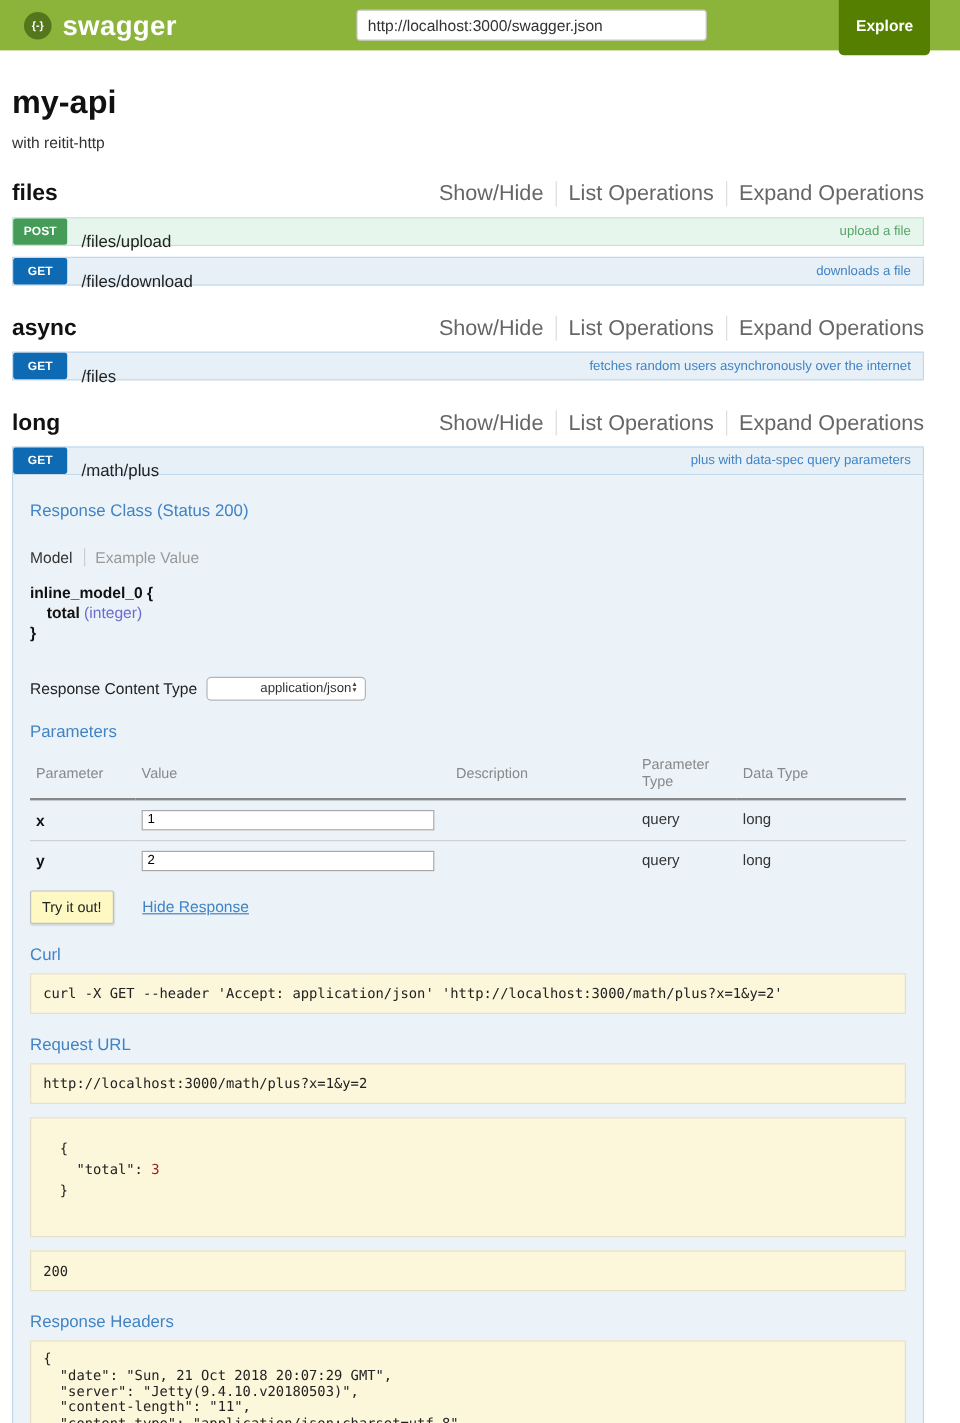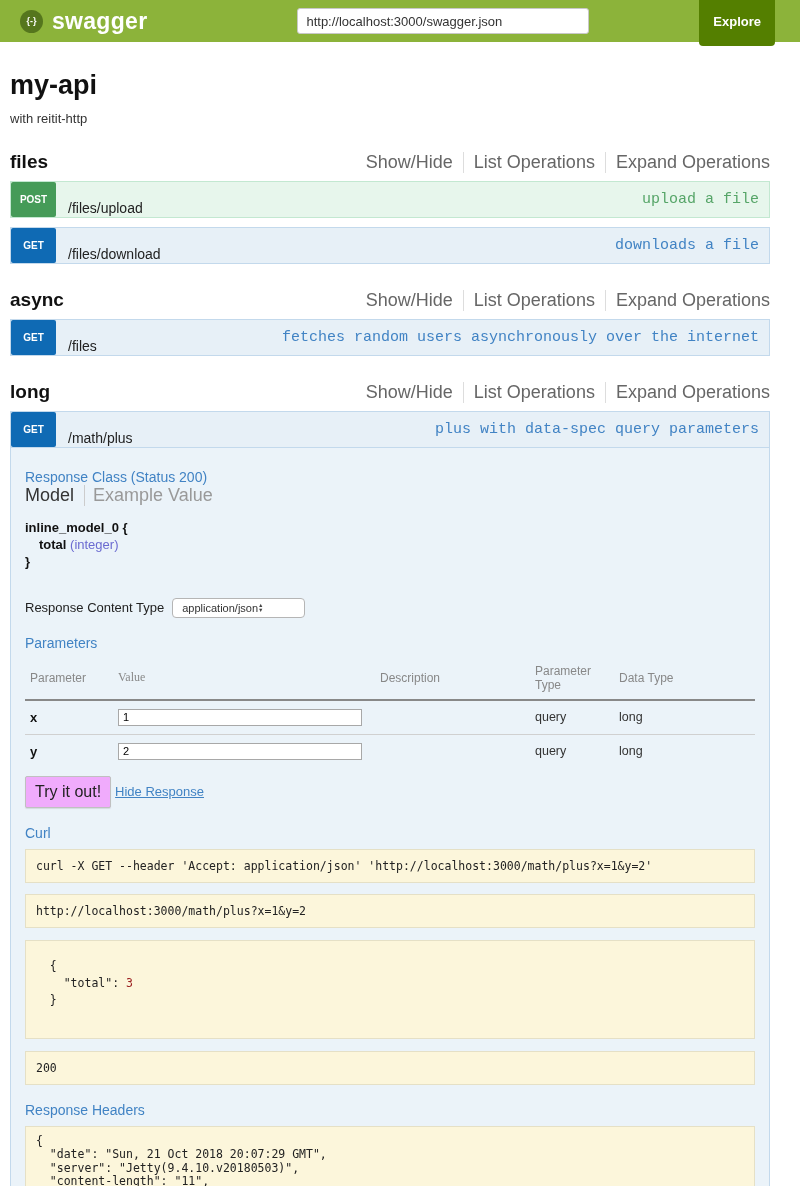--- a/index.html
+++ b/index.html
@@ -24,64 +24,64 @@
 
   
   .resource { margin-top:25px; }
   .resource-head { display:flex; align-items:baseline; justify-content:space-between; margin-bottom:8px; }
   .resource-name { font-size:19px; font-weight:bold; color:#111; margin:0; }
   .res-links { font-size:18px; color:#666; display:flex; align-items:center; }
   .res-links a { color:#666; text-decoration:none; padding:0 10px; cursor:pointer; }
   .res-links a:last-child { padding-right:0; }
   .res-links a + a { border-left:1px solid #ddd; }
 
-  .op { display:flex; align-items:center; height:37px; border:1px solid; margin-bottom:9px; }
+  .op { display:flex; align-items:center; height:24px; border:1px solid; margin-bottom:9px; }
   .op.get  { background:#e7f0f7; border-color:#c3d9ec; }
   .op.post { background:#e7f6ec; border-color:#c3e8d1; }
   .badge { width:45px; align-self:stretch; display:flex; align-items:center; justify-content:center;
            color:#fff; font-size:10px; font-weight:bold; border-radius:2px; flex:none; }
   .op.get  .badge { background:#0f6ab4; }
   .op.post .badge { background:#459b58; }
   .op-path { margin-left:12px; font-size:14px; color:#222; text-decoration:none; cursor:pointer;margin-top:16px; }
-  .op-summary { margin-left:auto; margin-right:10px; font-size:15px; text-decoration:none; cursor:pointer;font-family:Liberation Mono, monospace; }
+  .op-summary { margin-left:auto; margin-right:10px; font-size:11px; text-decoration:none; cursor:pointer; }
   .op.get  .op-summary { color:#4183c4; }
   .op.post .op-summary { color:#56a568; }
   .op.expanded { margin-bottom:0; }
 
   
   .panel { background:#ebf3f9; border:1px solid #c3d9ec; border-top:none; padding:4px 14px 18px; margin-bottom:21px; }
   .sec-heading { color:#4183c4; font-size:14px; font-weight:normal; margin:17px 0 0; }
-  .tabs { margin-top:0; font-size:18px; display:flex; align-items:center; }
+  .tabs { margin-top:24px; font-size:13px; display:flex; align-items:center; }
   .tab-model { color:#333; padding-right:10px; border-right:1px solid #ccc; cursor:pointer; }
   .tab-example { color:#999; padding-left:8px; cursor:pointer; }
   .signature { margin-top:14px; font-size:13px; line-height:1.3; color:#111; }
   .sig-line { font-weight:bold; }
   .sig-prop { margin-left:14px; font-weight:bold; }
   .prop-type { color:#6b6bd1; font-weight:normal; }
 
   .ctype-row { margin-top:27px; font-size:13px; display:flex; align-items:center; color:#222; }
   .sw-select { margin-left:8px; background:#fff; border:1px solid #b5b5b5; border-radius:4px; height:20px;
-               display:inline-flex; align-items:center; justify-content:flex-start; padding:0 6px 0 9px;
+               display:inline-flex; align-items:center; justify-content:flex-end; padding:0 6px 0 9px;
                font-size:11px; color:#333; width:133px; cursor:pointer; }
   .sw-select .arrows { display:flex; flex-direction:column; font-size:5.5px; line-height:4.5px; color:#444; }
 
   .params-table { width:100%; border-collapse:collapse; margin-top:9px; font-size:12px; }
   .params-table th { text-align:left; color:#888; font-weight:normal; font-size:12px;
                      padding:4px 0 7px 5px; border-bottom:2px solid #888; }
   .params-table td { padding:8px 0 8px 5px; vertical-align:middle; font-size:12.5px; color:#333; }
   .params-table tr.row-sep td { border-top:1px solid #d0d0d0; }
   td.pname { font-weight:bold; font-size:13px; color:#111; }
-  .w-param { width:88px; } .w-value { width:262px;font-family:Liberation Serif, serif; } .w-desc { width:155px; } .w-ptype { width:84px; }
+  .w-param { width:88px; } .w-value { width:262px; } .w-desc { width:155px; } .w-ptype { width:84px; }
   .pinput { width:244px; height:17px; border:1px solid #a8a8a8; font-size:11px; padding:1px 4px;
             font-family:"Liberation Sans", sans-serif; }
 
   .try-row { margin-top:8px; display:flex; align-items:center; }
-  .try-btn { background:#f0abfc; border:1px solid #c0c0c0; border-radius:2px; font-size:16px; padding:6px 9px;
+  .try-btn { background:#fef9c3; border:1px solid #c0c0c0; border-radius:2px; font-size:12px; padding:6px 9px;
              color:#222; box-shadow:0 1px 1px rgba(0,0,0,0.1); cursor:pointer; font-family:"Liberation Sans", sans-serif; }
-  .hide-link { margin-left:4px; color:#4183c4; font-size:13px; text-decoration:underline; cursor:pointer; }
+  .hide-link { margin-left:24px; color:#4183c4; font-size:13px; text-decoration:underline; cursor:pointer; }
 
   .codebox { background:#fcf6db; border:1px solid #e5e0c6; margin-top:8px; padding:9px 10px;
              font-family:"DejaVu Sans Mono", monospace; font-size:11.5px; color:#222; white-space:pre; overflow:hidden; }
   .body-box { padding:17px 10px 29px; line-height:1.5; }
   .headers-box { line-height:1.16; padding:8px 10px; }
   .json-num { color:#9c2121; }
 </style>
 </head>
 <body>
 
@@ -206,20 +206,21 @@
       </table>
 
       <div class="try-row">
         <button class="try-btn">Try it out!</button>
         <a class="hide-link">Hide Response</a>
       </div>
 
       <div class="sec-heading">Curl</div>
       <pre class="codebox">curl -X GET --header 'Accept: application/json' 'http://localhost:3000/math/plus?x=1&amp;y=2'</pre>
 
+      <div class="sec-heading">Request URL</div>
       <pre class="codebox">http://localhost:3000/math/plus?x=1&amp;y=2</pre>
 
       <pre class="codebox body-box"><div>  {</div><div><span>    "total": </span><span class="json-num">3</span></div><div>  }</div></pre>
 
       <pre class="codebox">200</pre>
 
       <div class="sec-heading">Response Headers</div>
       <pre class="codebox headers-box">{
   "date": "Sun, 21 Oct 2018 20:07:29 GMT",
   "server": "Jetty(9.4.10.v20180503)",

